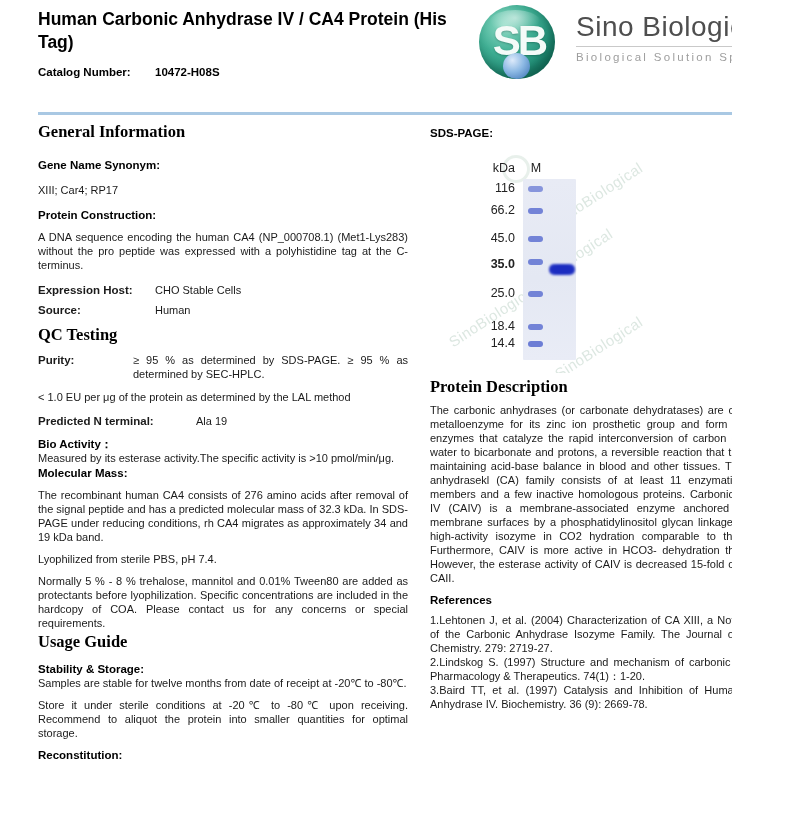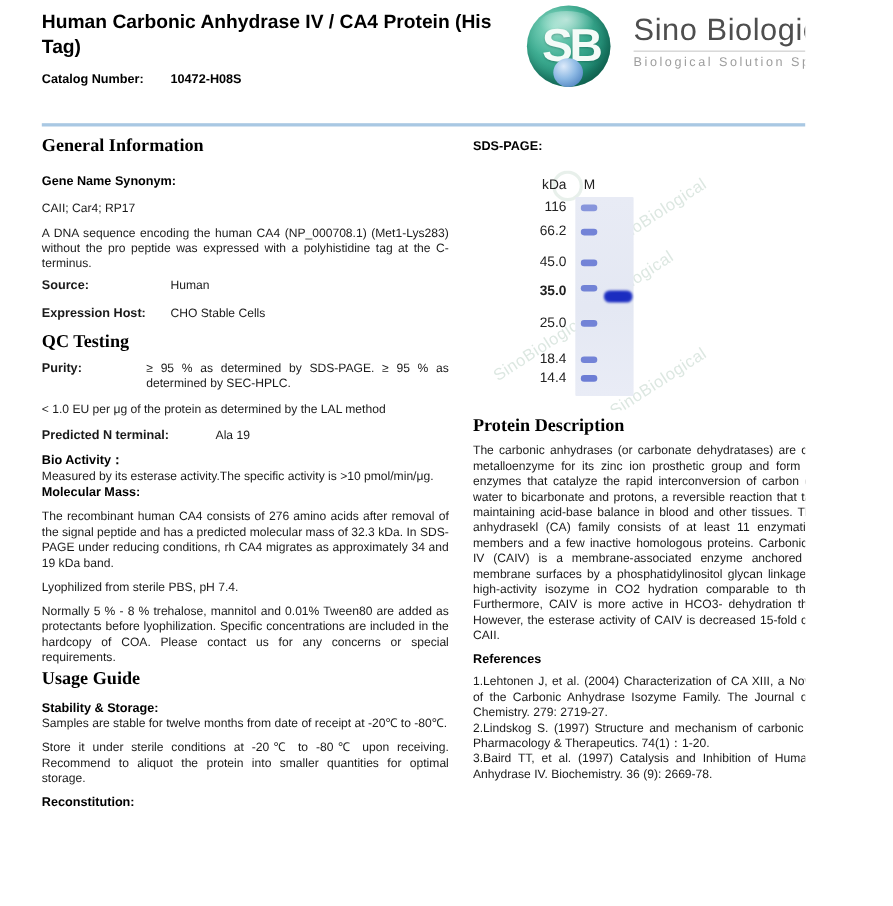--- a/index.html
+++ b/index.html
@@ -120,31 +120,32 @@
       <div class="logo-tagline">Biological Solution Specialist</div>
     </div>
   </div>
 
   <div class="divider"></div>
 
   <div class="col-left">
     <div class="h-serif mt1">General Information</div>
 
     <div class="sublabel mt2">Gene Name Synonym:</div>
-    <div class="body-txt mt3">CAII; Car4; RP17</div>
-
+    <div class="body-txt mt3">XIII; Car4; RP17</div>
+
+    <div class="sublabel mt3">Protein Construction:</div>
     <div class="body-txt jst mt4">A DNA sequence encoding the human CA4 (NP_000708.1) (Met1-Lys283) without the pro peptide was expressed with a polyhistidine tag at the C-terminus.</div>
 
+    <div class="kv ind117 mt3">
+      <span class="lbl">Expression Host:</span>
+      <div class="val">CHO Stable Cells</div>
+    </div>
     <div class="kv ind117 mt5">
       <span class="lbl">Source:</span>
       <div class="val">Human</div>
-    </div>
-    <div class="kv ind117 mt3">
-      <span class="lbl">Expression Host:</span>
-      <div class="val">CHO Stable Cells</div>
     </div>
 
     <div class="h-serif mt4">QC Testing</div>
 
     <div class="kv ind95 mt4">
       <span class="lbl">Purity:</span>
       <div class="val jst">≥ 95 % as determined by SDS-PAGE. ≥ 95 % as determined by SEC-HPLC.</div>
     </div>
 
     <div class="body-txt mt7">&lt; 1.0 EU per μg of the protein as determined by the LAL method</div>

